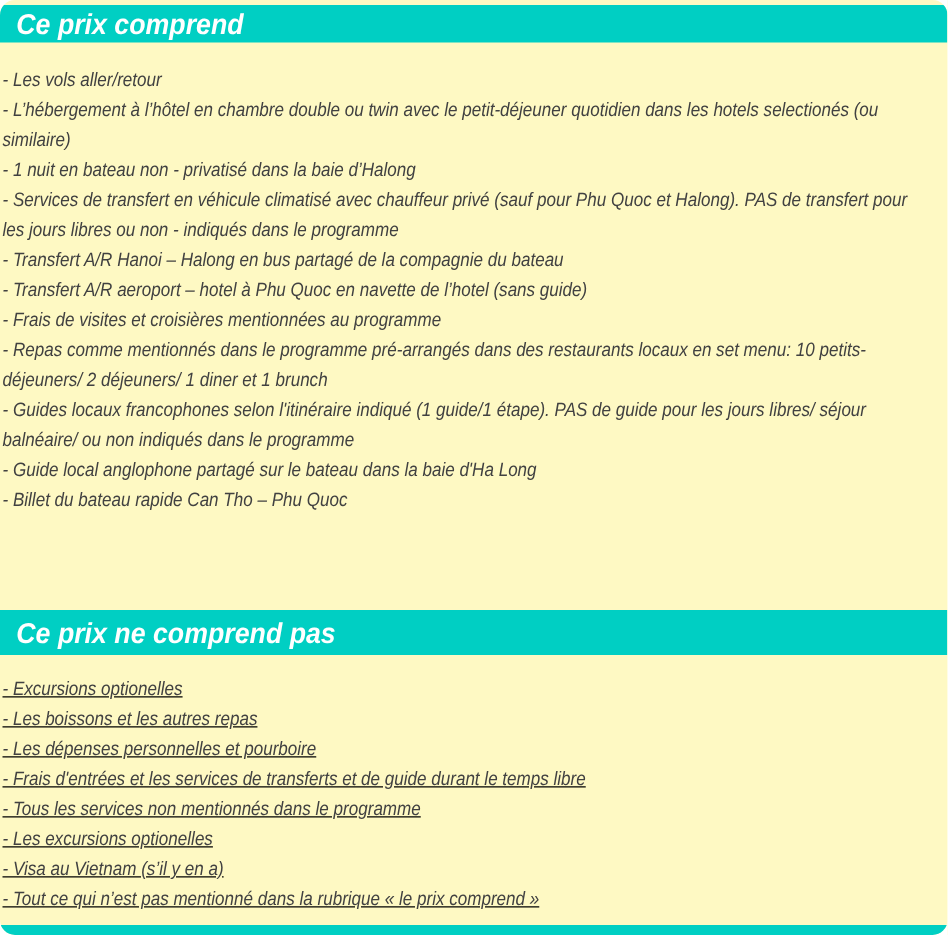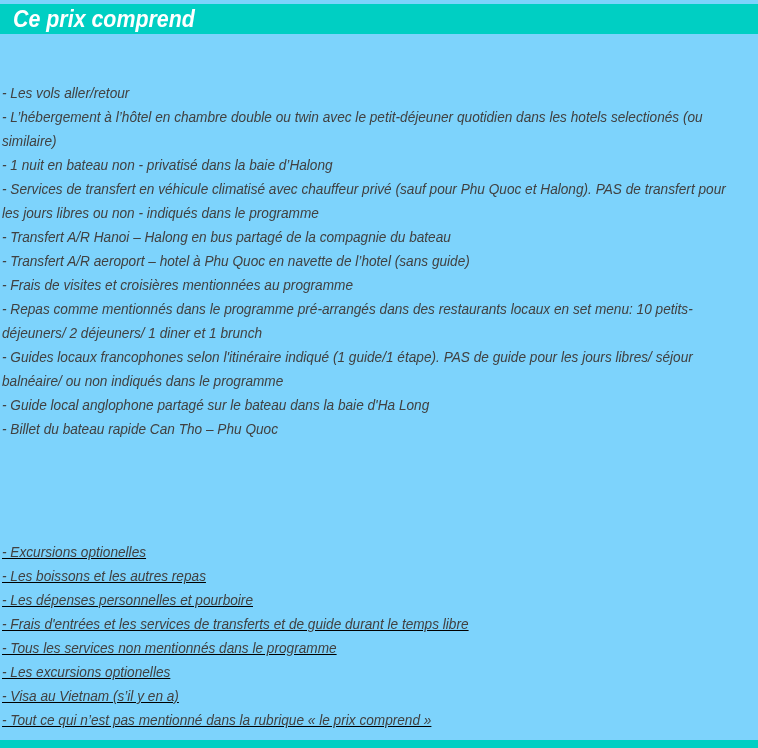--- a/index.html
+++ b/index.html
@@ -5,22 +5,23 @@
   :root{
     --accent:#00cfc3;
     --body-text:#414141;
     --header-text:#ffffff;
   }
   html,body{margin:0;padding:0;background:#ffffff;}
   body{font-family:"Liberation Sans",sans-serif;}
   .page{
     position:relative;
     width:758px;height:748px;
-    background:#7dd3fc;
+    background:#fef9c3;
     overflow:hidden;
+    border-radius:12px;
   }
   .section-bar{
     position:absolute;left:0;right:0;
     background:var(--accent);
     display:flex;align-items:center;
   }
   .bar-included{top:4px;height:30px;}
   .bar-not-included{top:488px;height:36px;}
   .bar-title{
     color:var(--header-text);
@@ -29,21 +30,21 @@
     font-size:23px;
     padding-left:14px;
     white-space:nowrap;
     transform:scaleX(0.93);
     transform-origin:left center;
     letter-spacing:0;
   }
   .lines{
     position:absolute;left:2px;right:0;
   }
-  .lines-included{top:53px;margin-top:28px;}
+  .lines-included{top:53px;}
   .lines-not-included{top:540px;text-decoration:underline;}
   .line{
     height:24px;line-height:24px;
     font-style:italic;
     font-size:15.5px;
     color:var(--body-text);
     white-space:nowrap;
     transform:scaleX(0.88);
     transform-origin:left center;
   }
@@ -73,20 +74,23 @@
     <div class="line">- Transfert A/R aeroport – hotel à Phu Quoc en navette de l’hotel (sans guide)</div>
     <div class="line">- Frais de visites et croisières mentionnées au programme</div>
     <div class="line">- Repas comme mentionnés dans le programme pré-arrangés dans des restaurants locaux en set menu: 10 petits-</div>
     <div class="line">déjeuners/ 2 déjeuners/ 1 diner et 1 brunch</div>
     <div class="line">- Guides locaux francophones selon l'itinéraire indiqué (1 guide/1 étape). PAS de guide pour les jours libres/ séjour</div>
     <div class="line">balnéaire/ ou non indiqués dans le programme</div>
     <div class="line">- Guide local anglophone partagé sur le bateau dans la baie d'Ha Long</div>
     <div class="line">- Billet du bateau rapide Can Tho – Phu Quoc</div>
   </div>
 
+  <div class="section-bar bar-not-included">
+    <span class="bar-title">Ce prix ne comprend pas</span>
+  </div>
 
   <div class="lines lines-not-included">
     <div class="line">- Excursions optionelles</div>
     <div class="line">- Les boissons et les autres repas</div>
     <div class="line">- Les dépenses personnelles et pourboire</div>
     <div class="line">- Frais d'entrées et les services de transferts et de guide durant le temps libre</div>
     <div class="line">- Tous les services non mentionnés dans le programme</div>
     <div class="line">- Les excursions optionelles</div>
     <div class="line">- Visa au Vietnam (s’il y en a)</div>
     <div class="line">- Tout ce qui n’est pas mentionné dans la rubrique « le prix comprend »</div>

